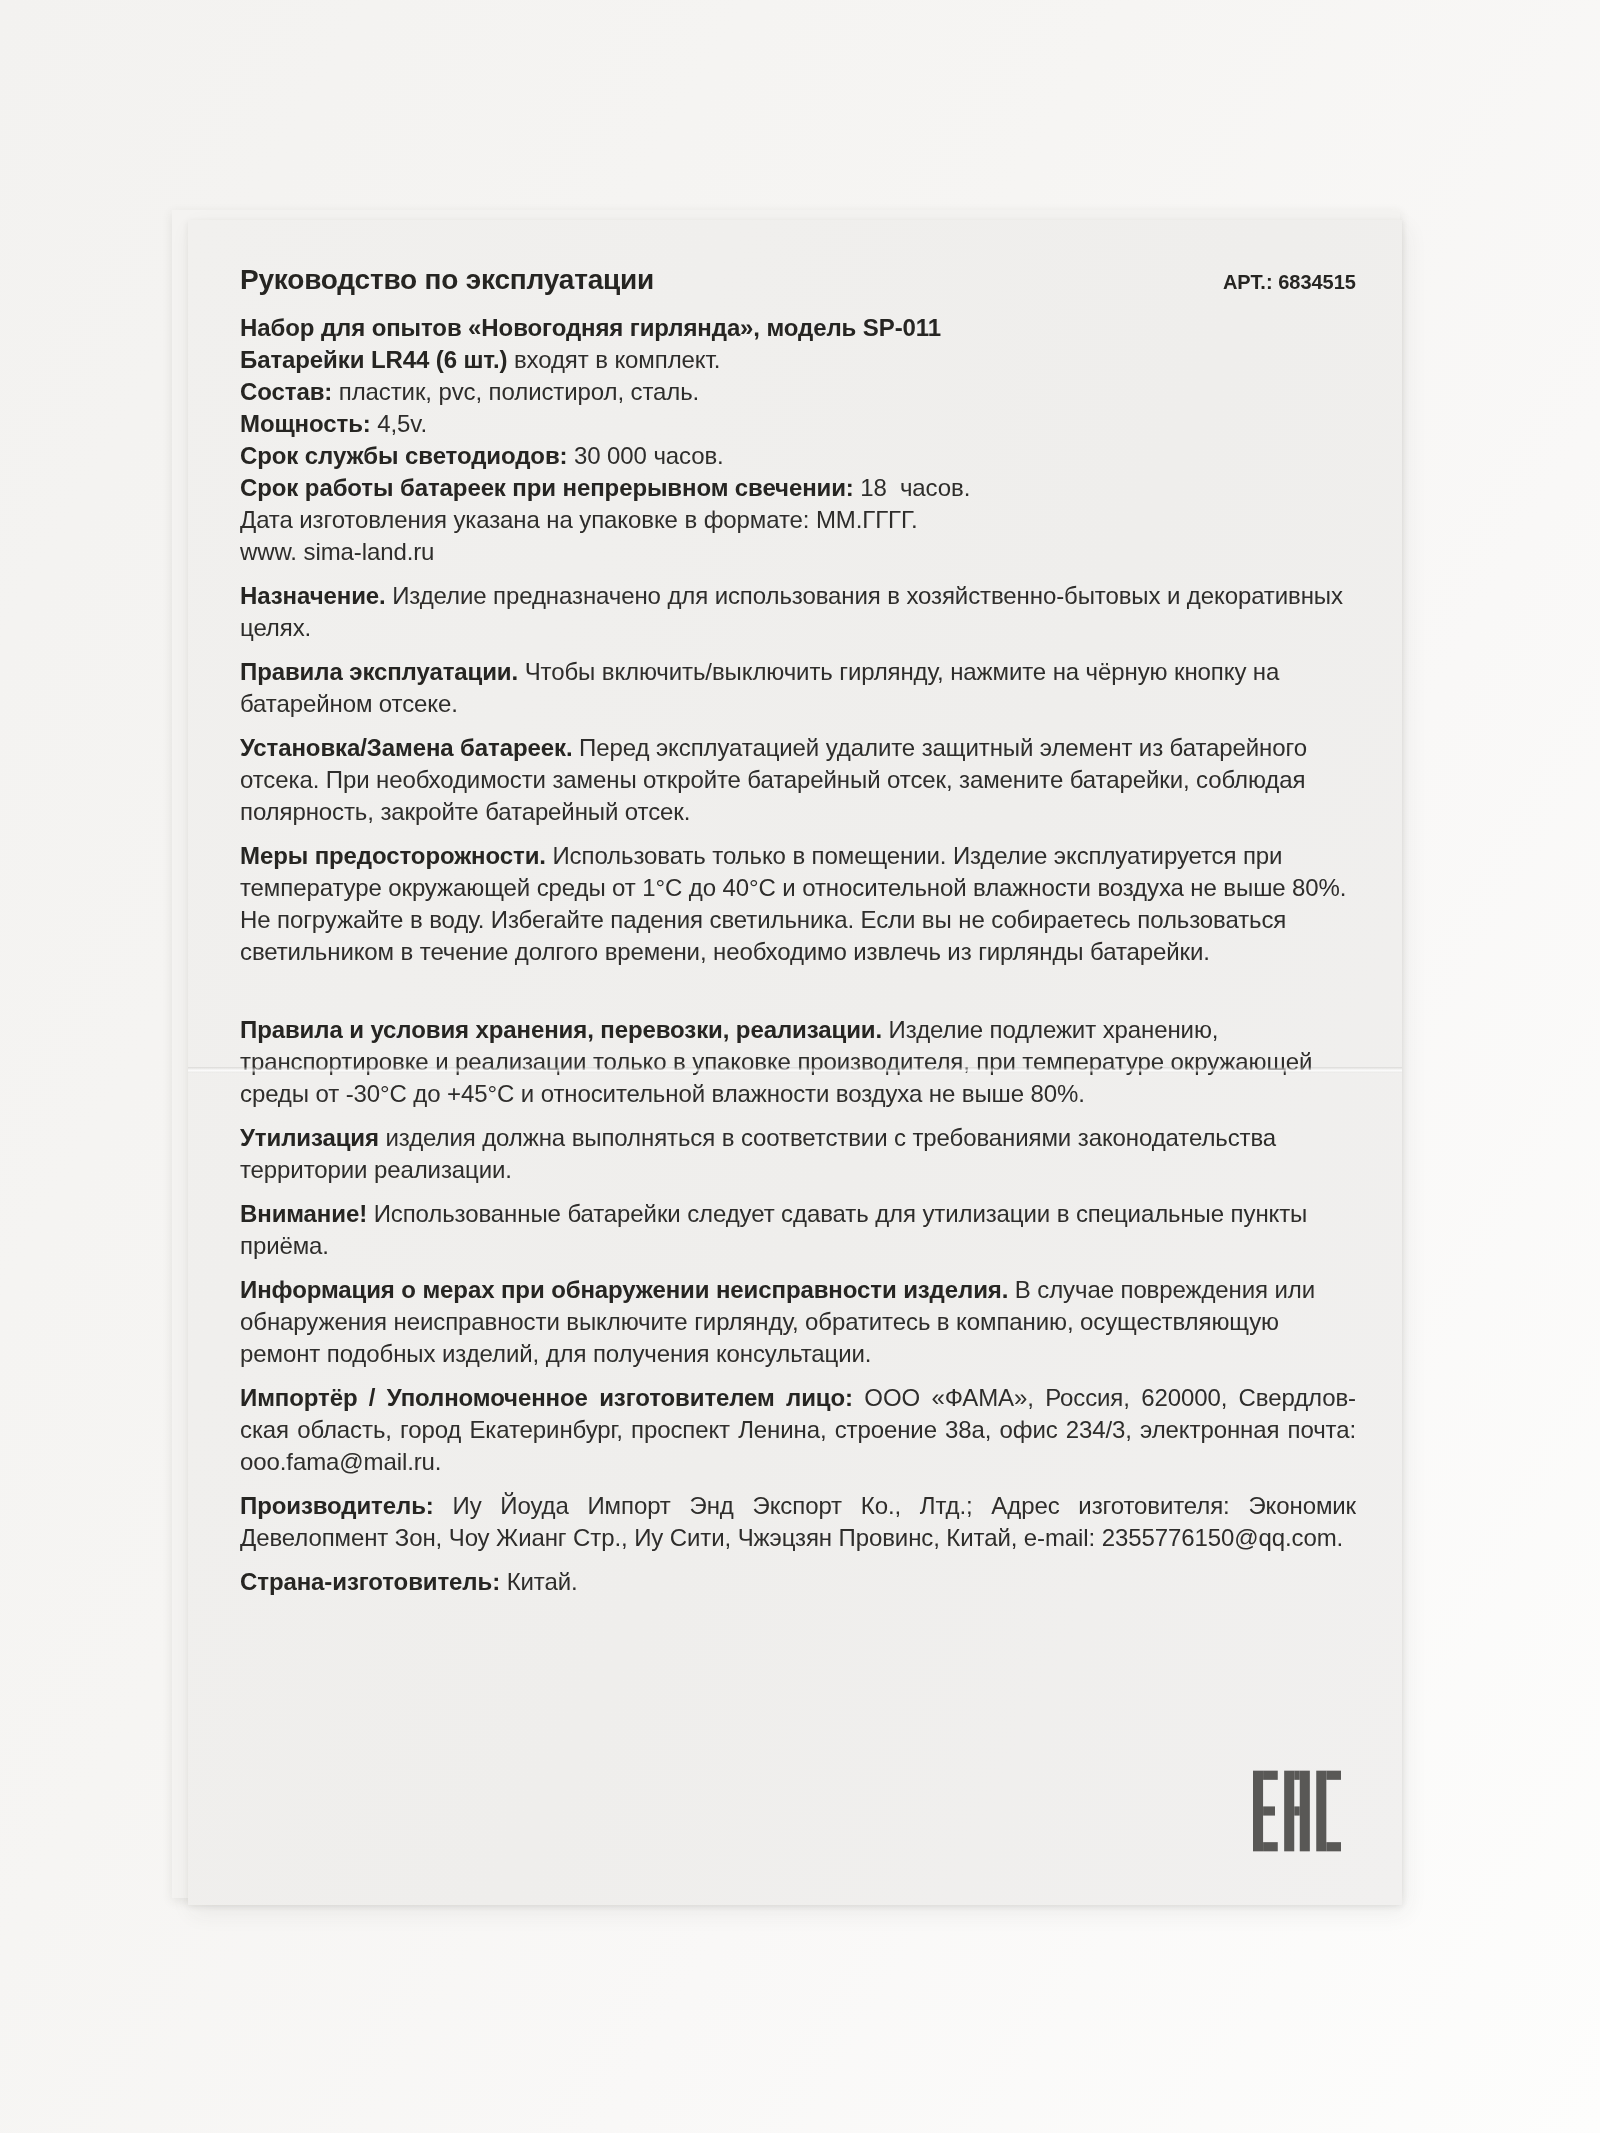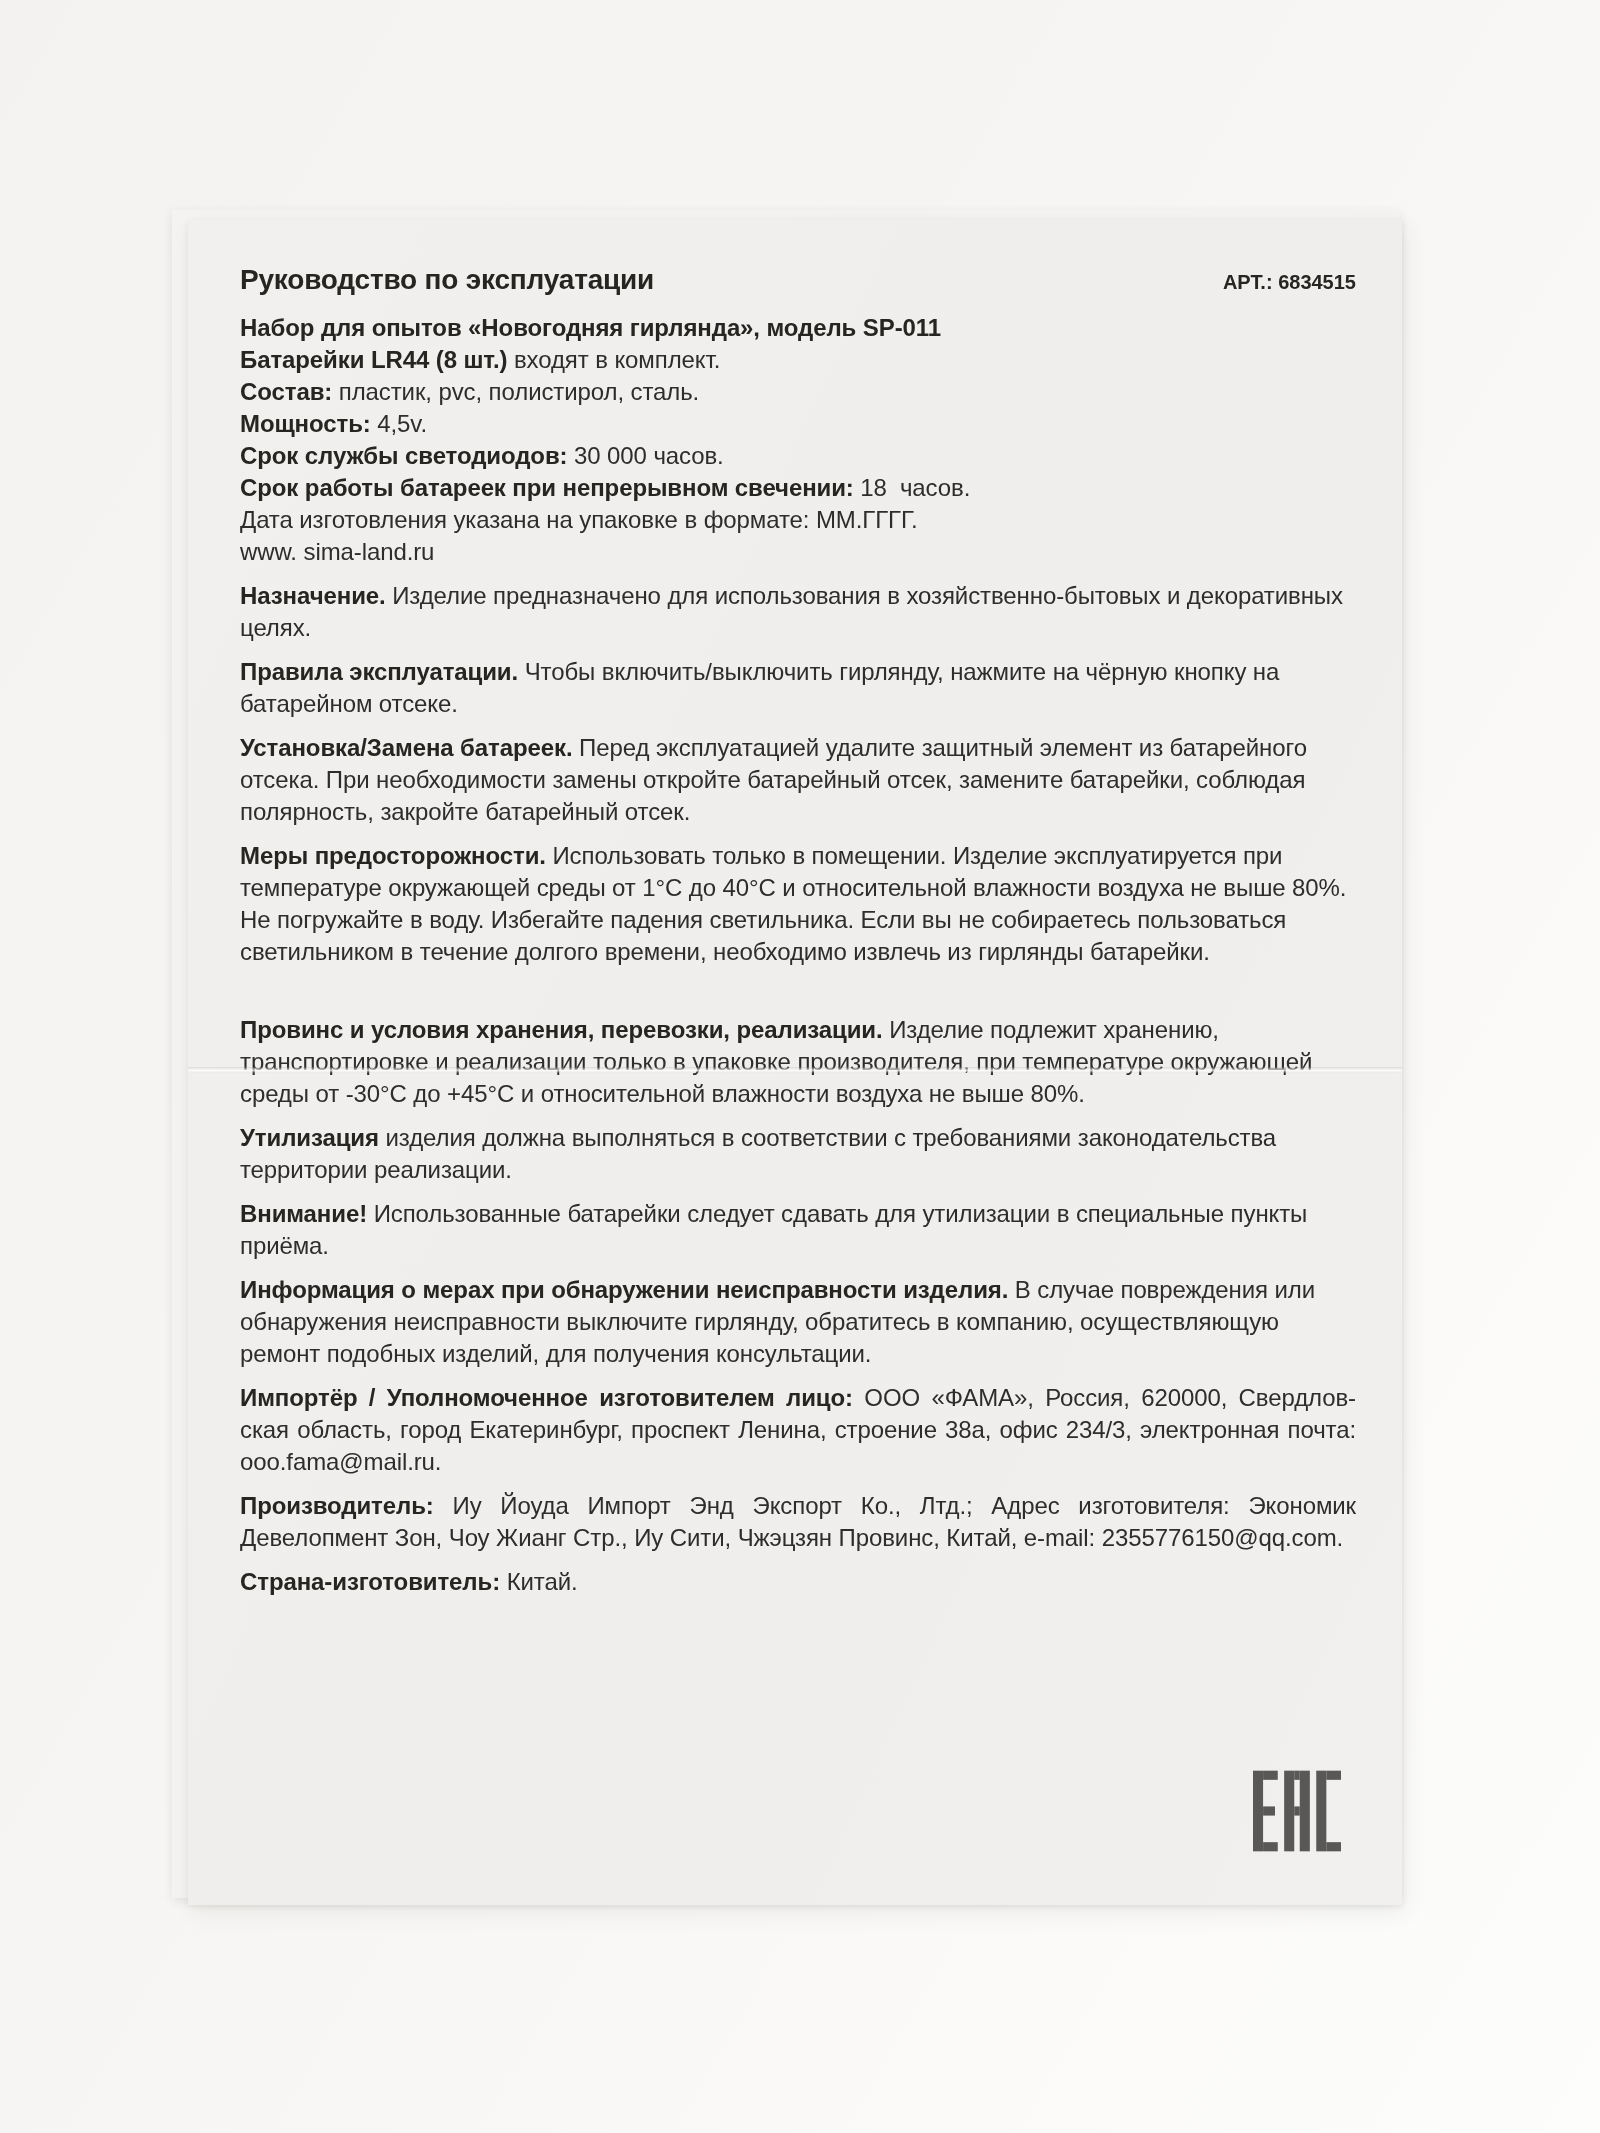--- a/index.html
+++ b/index.html
@@ -119,40 +119,40 @@
 
   <div class="paper">
 
     <div class="doc-header">
       <div class="doc-title">Руководство по эксплуатации</div>
       <div class="art-number">АРТ.: 6834515</div>
     </div>
 
     <div class="specs">
         <p class="spec-line"><b>Набор для опытов «Новогодняя гирлянда», модель SP-011</b></p>
-        <p class="spec-line"><b>Батарейки LR44 (8 шт.)</b><span> входят в комплект.</span></p>
+        <p class="spec-line"><b>Батарейки LR44 (6 шт.)</b><span> входят в комплект.</span></p>
         <p class="spec-line"><b>Состав:</b><span> пластик, pvc, полистирол, сталь.</span></p>
         <p class="spec-line"><b>Мощность:</b><span> 4,5v.</span></p>
         <p class="spec-line"><b>Срок службы светодиодов:</b><span> 30 000 часов.</span></p>
         <p class="spec-line"><b>Срок работы батареек при непрерывном свечении:</b><span> 18  часов.</span></p>
         <p class="spec-line"><span>Дата изготовления указана на упаковке в формате: ММ.ГГГГ.</span></p>
         <p class="spec-line"><span>www. sima-land.ru</span></p>
       </div>
 
     <div class="sections sections-top">
         <p class="para"><b>Назначение.</b><span> Изделие предназначено для использования в хозяйственно-бытовых и декоративных целях.</span></p>
         <p class="para"><b>Правила эксплуатации.</b><span> Чтобы включить/выключить гирлянду, нажмите на чёрную кнопку на батарейном отсеке.</span></p>
         <p class="para"><b>Установка/Замена батареек.</b><span> Перед эксплуатацией удалите защитный элемент из батарейного отсека. При необходимости замены откройте батарейный отсек, замените батарейки, соблюдая полярность, закройте батарейный отсек.</span></p>
         <p class="para"><b>Меры предосторожности.</b><span> Использовать только в помещении. Изделие эксплуатируется при температуре окружающей среды от 1°С до 40°С и относительной влажности воздуха не выше 80%. Не погружайте в воду. Избегайте падения светильника. Если вы не собираетесь пользоваться светильником в течение долгого времени, необходимо извлечь из гирлянды батарейки.</span></p>
       </div>
 
     <div class="crease"></div>
 
     <div class="sections sections-bottom">
-        <p class="para"><b>Провинс и условия хранения, перевозки, реализации.</b><span> Изделие подлежит хранению, транспортировке и реализации только в упаковке производителя, при температуре окружающей среды от -30°С до +45°С и относительной влажности воздуха не выше 80%.</span></p>
+        <p class="para"><b>Правила и условия хранения, перевозки, реализации.</b><span> Изделие подлежит хранению, транспортировке и реализации только в упаковке производителя, при температуре окружающей среды от -30°С до +45°С и относительной влажности воздуха не выше 80%.</span></p>
         <p class="para"><b>Утилизация</b><span> изделия должна выполняться в соответствии с требованиями законодательства территории реализации.</span></p>
         <p class="para"><b>Внимание!</b><span> Использованные батарейки следует сдавать для утилизации в специальные пункты приёма.</span></p>
         <p class="para"><b>Информация о мерах при обнаружении неисправности изделия.</b><span> В случае повреждения или обнаружения неисправности выключите гирлянду, обратитесь в компанию, осуществляющую ремонт подобных изделий, для получения консультации.</span></p>
         <p class="para"><b>Импортёр / Уполномоченное изготовителем лицо:</b><span> ООО «ФАМА», Россия, 620000, Свердлов-ская область, город Екатеринбург, проспект Ленина, строение 38а, офис 234/3, электронная почта: ooo.fama@mail.ru.</span></p>
         <p class="para"><b>Производитель:</b><span> Иу Йоуда Импорт Энд Экспорт Ко., Лтд.; Адрес изготовителя: Экономик Девелопмент Зон, Чоу Жианг Стр., Иу Сити, Чжэцзян Провинс, Китай, e-mail: 2355776150@qq.com.</span></p>
         <p class="para"><b>Страна-изготовитель:</b><span> Китай.</span></p>
       </div>
 
     <div class="eac-mark">
       <svg viewBox="0 0 96 88" xmlns="http://www.w3.org/2000/svg" aria-hidden="true">

